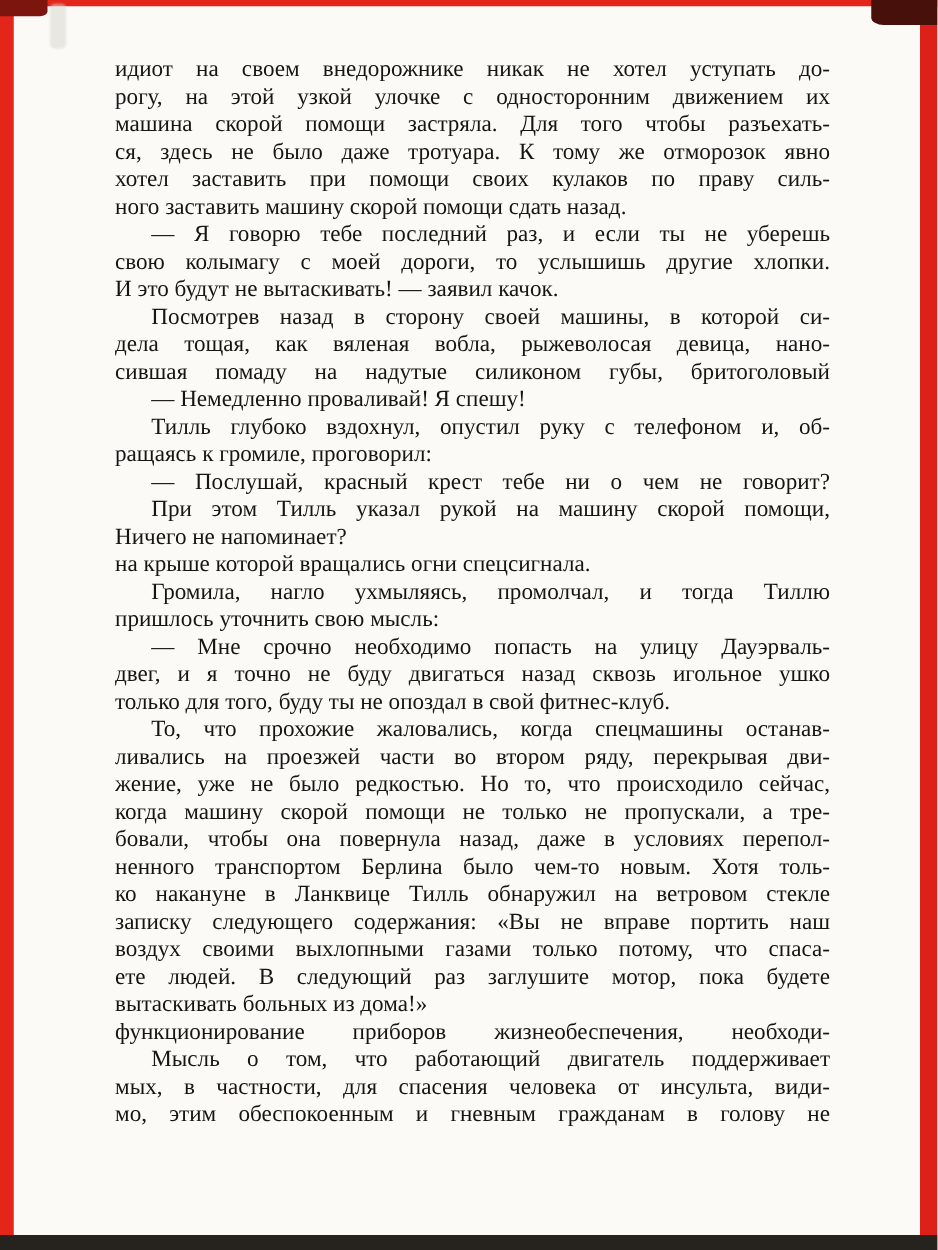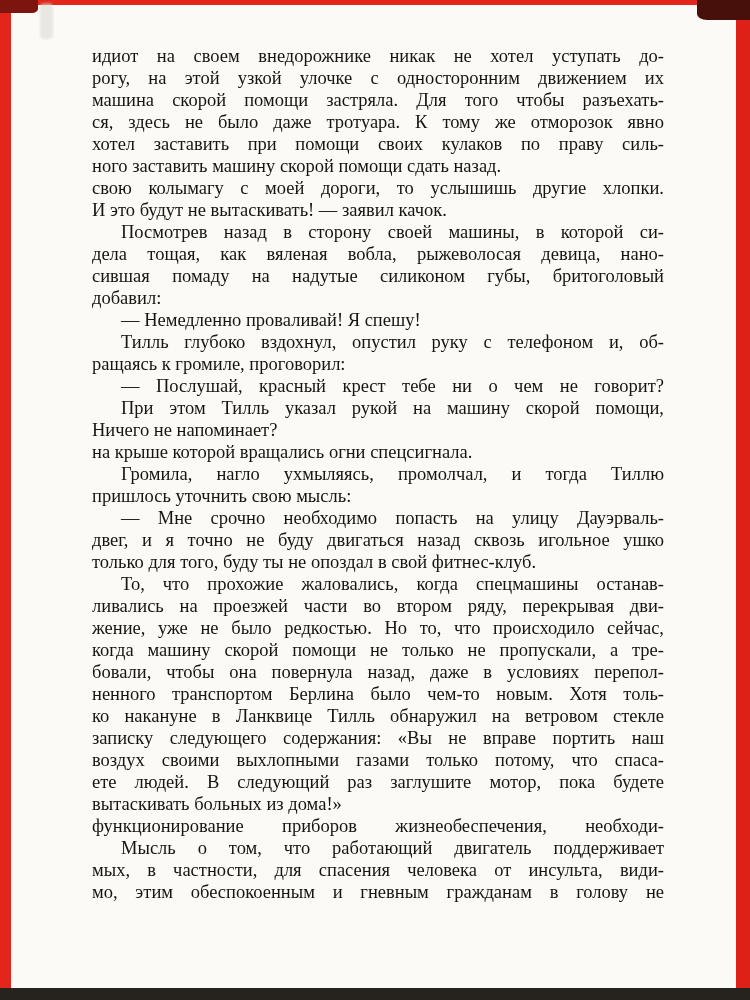--- a/index.html
+++ b/index.html
@@ -133,26 +133,26 @@
   <div class="scan-crease"></div>
   <div class="edge-bottom"></div>
 
   <div class="text-block">
       <div class="line j">идиот на своем внедорожнике никак не хотел уступать до-</div>
       <div class="line j">рогу, на этой узкой улочке с односторонним движением их</div>
       <div class="line j">машина скорой помощи застряла. Для того чтобы разъехать-</div>
       <div class="line j">ся, здесь не было даже тротуара. К тому же отморозок явно</div>
       <div class="line j">хотел заставить при помощи своих кулаков по праву силь-</div>
       <div class="line">ного заставить машину скорой помощи сдать назад.</div>
+      <div class="line j indent">— Я говорю тебе последний раз, и если ты не уберешь</div>
       <div class="line j">свою колымагу с моей дороги, то услышишь другие хлопки.</div>
       <div class="line">И это будут не вытаскивать! — заявил качок.</div>
       <div class="line j indent">Посмотрев назад в сторону своей машины, в которой си-</div>
       <div class="line j">дела тощая, как вяленая вобла, рыжеволосая девица, нано-</div>
       <div class="line j">сившая помаду на надутые силиконом губы, бритоголовый</div>
-      <div class="line">добавил:</div>
       <div class="line indent">— Немедленно проваливай! Я спешу!</div>
       <div class="line j indent">Тилль глубоко вздохнул, опустил руку с телефоном и, об-</div>
       <div class="line">ращаясь к громиле, проговорил:</div>
       <div class="line j indent">— Послушай, красный крест тебе ни о чем не говорит?</div>
       <div class="line j indent">При этом Тилль указал рукой на машину скорой помощи,</div>
       <div class="line">Ничего не напоминает?</div>
       <div class="line">на крыше которой вращались огни спецсигнала.</div>
       <div class="line j indent">Громила, нагло ухмыляясь, промолчал, и тогда Тиллю</div>
       <div class="line">пришлось уточнить свою мысль:</div>
       <div class="line j indent">— Мне срочно необходимо попасть на улицу Дауэрваль-</div>

